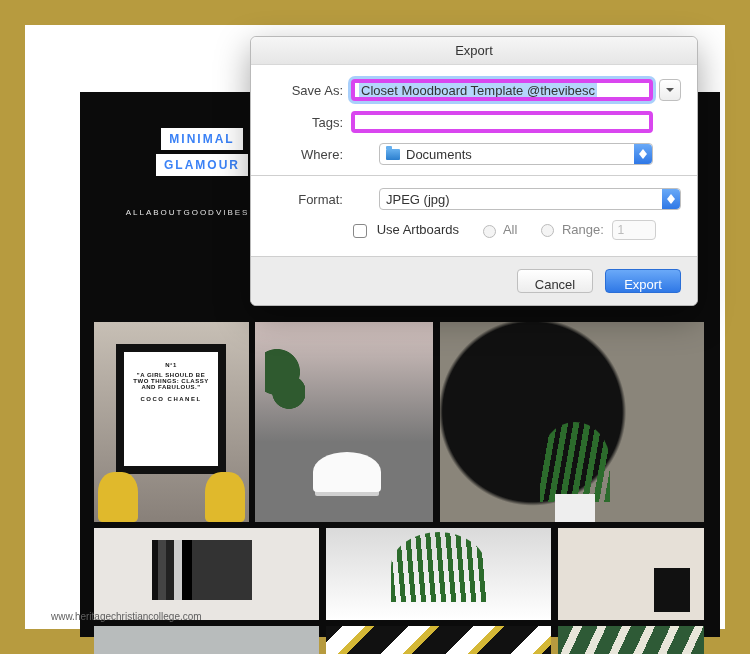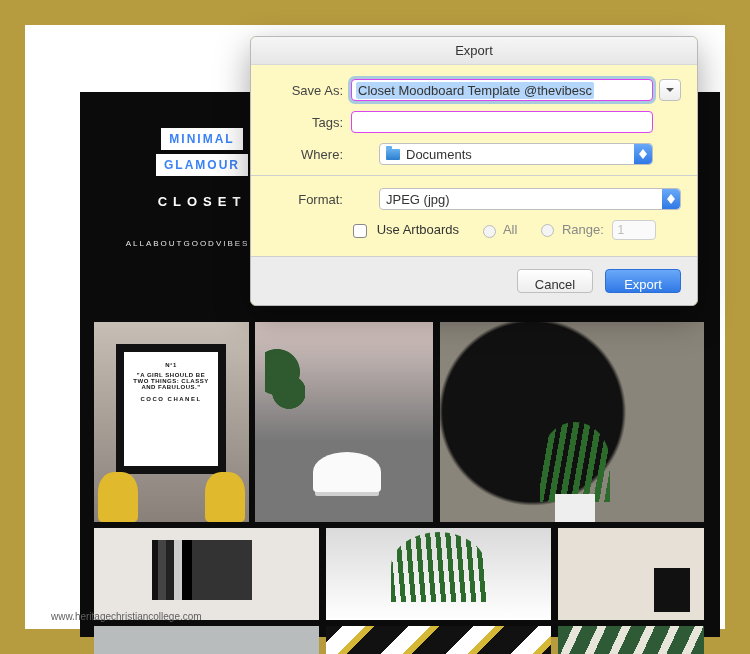--- a/index.html
+++ b/index.html
@@ -100,42 +100,42 @@
     font-size: 10px;
     color: #606060;
     background: rgba(255,255,255,.0);
   }
 
   
   .dialog {
     position: absolute;
     left: 250px; top: 36px;
     width: 448px;
-    background: #fef9c3;
+    background: #ffffff;
     border: 1px solid #b9b9b9;
     border-radius: 6px;
     box-shadow: 0 12px 34px rgba(0,0,0,.35);
     font-size: 13px;
     color: #333;
   }
   .dlg-title {
     text-align: center;
     padding: 6px 0;
     font-size: 13px;
     border-bottom: 1px solid #d8d8d8;
     background: linear-gradient(#f6f6f6,#e6e6e6);
     border-radius: 6px 6px 0 0;
   }
   .dlg-body { padding: 14px 16px 10px 16px; }
   .row { display: flex; align-items: center; margin-bottom: 10px; }
   .lbl { width: 76px; text-align: right; margin-right: 8px; color:#444; }
   .field {
     flex: 1;
     height: 22px;
-    border: 1px solid #d946ef;
+    border: 4px solid #d946ef;
     border-radius: 4px;
     background: #fff;
     padding: 0 4px;
     display: flex; align-items: center;
     overflow: hidden;
   }
   .field.selected span {
     background: #b4d6fb;
     padding: 1px 2px;
     border-radius: 2px;
@@ -210,21 +210,20 @@
 </style>
 </head>
 <body>
 
 <div class="frame">
 
   <div class="moodboard">
     <div class="mb-header">
       <div><span class="mb-title-box">MINIMAL</span></div>
       <div><span class="mb-title-box">GLAMOUR</span></div>
-      <div class="mb-sub">CLOSET</div>
       <div class="mb-site">ALLABOUTGOODVIBES.COM</div>
     </div>
 
     <div class="grid-cell c1">
       <div class="framebox">
         <div>N°1</div>
         <div style="margin-top:4px;">"A GIRL SHOULD BE TWO THINGS: CLASSY AND FABULOUS."</div>
         <div class="quote-author">COCO CHANEL</div>
       </div>
       <div class="chair l"></div>

